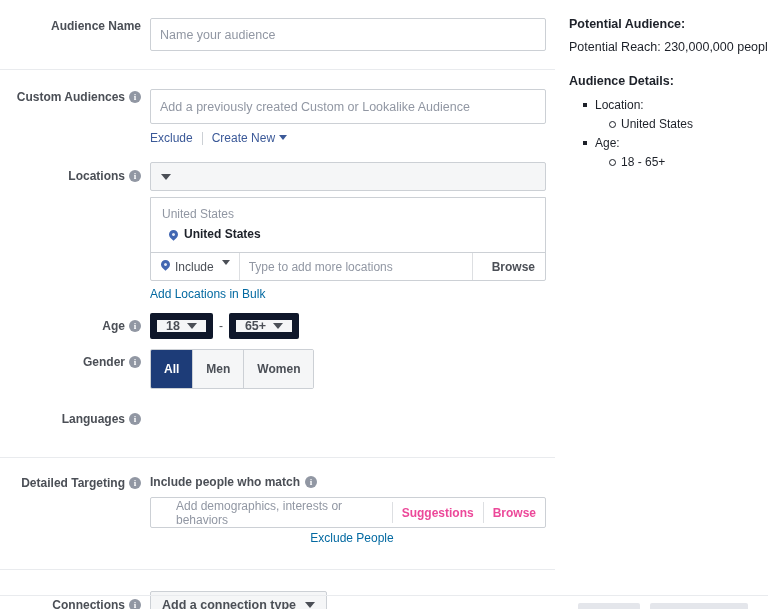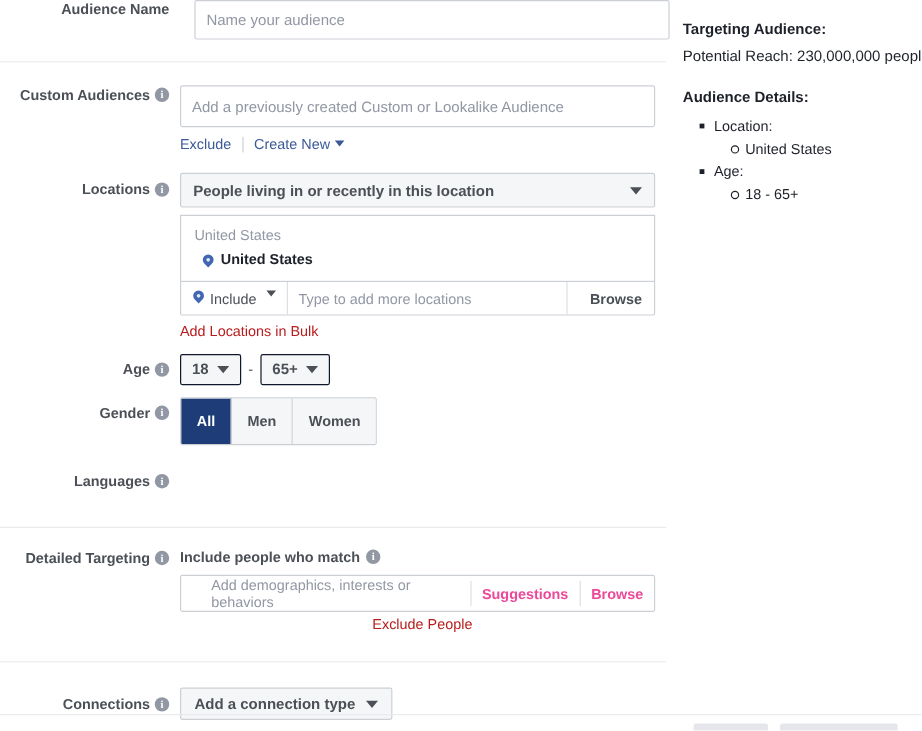--- a/index.html
+++ b/index.html
@@ -85,26 +85,26 @@
     font-size: 12px; color: #4b4f56; padding: 0 0 0 10px;
   }
   .include-chip { display: flex; align-items: flex-start; gap: 5px; color: #4b4f56; font-size: 12px; }
   .caret-sm {
     display: inline-block; border-left: 4px solid transparent; border-right: 4px solid transparent;
     border-top: 5px solid #4b4f56; margin-left: 3px;
   }
   .loc-sep { width: 1px; align-self: stretch; background: #dddfe2; margin: 0 9px; }
   .loc-ph { flex: 1 1 auto; color: #9197a3; font-size: 12px; }
   .browse { font-size: 12px; font-weight: bold; color: #4b4f56; padding: 0 10px; cursor: pointer; }
-  .bulk-link { margin-top: 6px; font-size: 12px; color: #b91c1c; cursor: pointer; }
+  .bulk-link { margin-top: 6px; font-size: 12px; color: #0369a1; cursor: pointer; }
 
   
   .age-row { display: flex; align-items: center; gap: 6px; }
   .mini-select {
-    height: 26px; background: #f5f6f7; border: 1px solid #0f172a; border-radius: 2px;
+    height: 26px; background: #f5f6f7; border: 7px solid #0f172a; border-radius: 2px;
     display: inline-flex; align-items: center; gap: 7px; padding: 0 9px;
     font-size: 12.5px; font-weight: bold; color: #4b4f56;
   }
   .dash { font-size: 12px; color: #4b4f56; }
 
   
   .toggle { display: inline-flex; border: 1px solid #ccd0d5; border-radius: 2px; overflow: hidden; height: 40px; }
   .toggle .opt {
     padding: 0 13px; display: flex; align-items: center; font-size: 12px; font-weight: bold;
     color: #4b4f56; background: #f5f6f7; border-right: 1px solid #ccd0d5; cursor: pointer;
@@ -151,21 +151,21 @@
   .btm-line { position: absolute; left: 0; top: 0; width: 768px; height: 1px; background: #e9ebee; }
   .ghost-btn { position: absolute; top: 8px; height: 6px; border-radius: 2px 2px 0 0; background: #e4e6eb; }
 </style>
 </head>
 <body>
 
 <div class="page">
 
   <div class="form-col">
 
-    <div class="row" style="gap:12px;">
+    <div class="row" style="padding-top:18px;">
       <div class="label">
         <span>Audience Name</span>
       </div>
       <div class="field">
         <div class="input">
           <span class="ph">Name your audience</span>
         </div>
       </div>
     </div>
 
@@ -190,21 +190,20 @@
       </div>
     </div>
 
     <div class="row" style="padding-top:17px;">
       <div class="label" style="padding-top:6px;">
         <span>Locations</span>
         <span class="info-icon"></span>
       </div>
       <div class="field">
         <div class="select-bar">
-          <span>People living in or recently in this location</span>
           <span class="caret-dark"></span>
         </div>
 
         <div style="height:6px;"></div>
 
         <div class="loc-card" style="border-top:1px solid #ccd0d5;">
           <div class="loc-group">United States</div>
           <div class="loc-item">
             <span class="pin"></span>
             <span>United States</span>
@@ -299,21 +298,21 @@
         <span class="conn-select">
           <span>Add a connection type</span>
           <span class="caret-dark"></span>
         </span>
       </div>
     </div>
 
   </div>
 
   <div class="side">
-    <h3>Targeting Audience:</h3>
+    <h3>Potential Audience:</h3>
     <p class="reach">Potential Reach: 230,000,000 people</p>
     <h3 class="details-title">Audience Details:</h3>
     <ul>
       <li>
         <span>Location:</span>
         <ul>
           <li>United States</li>
         </ul>
       </li>
       <li>

